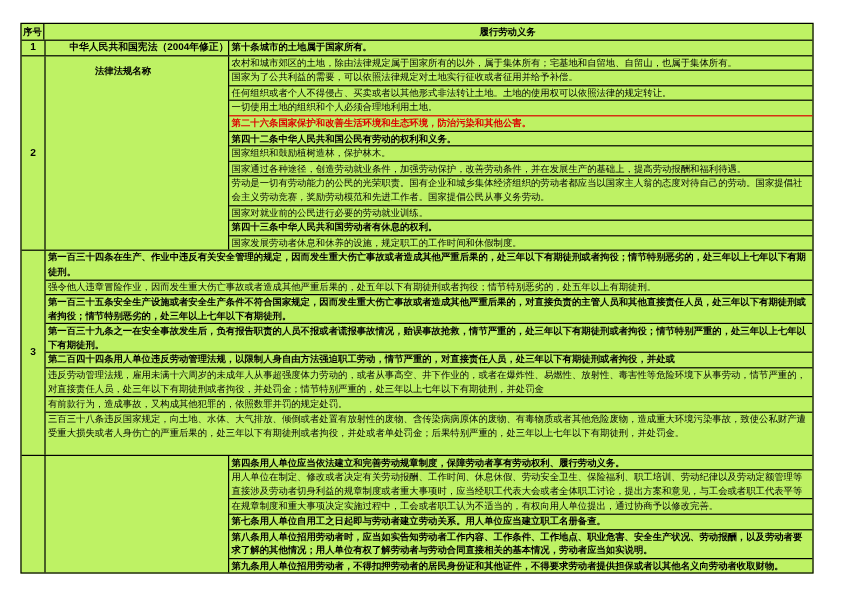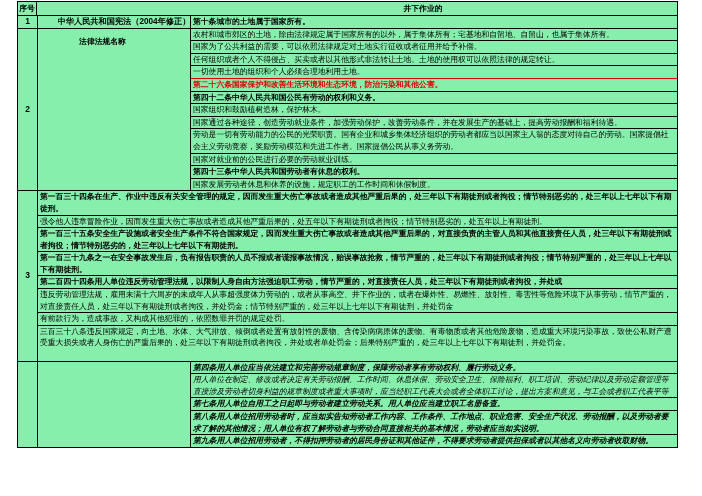--- a/index.html
+++ b/index.html
@@ -1,52 +1,52 @@
 <!DOCTYPE html>
 <html><head>
 <meta charset="utf-8">
 <style>
   html,body{margin:0;padding:0;}
   body{
     width:702px;height:496px;background:#ffffff;overflow:hidden;position:relative;
     font-family:"Liberation Sans","DejaVu Sans",sans-serif;color:#000;
   }
   .tbl{
-    position:absolute;left:17px;top:1px;width:661px;
-    border:1px solid #000;background:#86efac;box-sizing:border-box;
+    position:absolute;left:17px;top:19px;width:661px;
+    border:1px solid #000;background:#bef264;box-sizing:border-box;
     font-size:7.8px;line-height:11.6px;
   }
   .hrow{display:flex;height:13px;border-bottom:1px solid #000;font-weight:bold;}
   .hrow .hc{display:flex;align-items:center;justify-content:center;box-sizing:border-box;}
   .c-seq{width:19px;flex:none;border-right:1px solid #000;}
   .c-name{width:132px;flex:none;border-right:1px solid #be185d;margin-top:40px;}
   .c-content{flex:1;min-width:0;}
   .sec{display:flex;align-items:stretch;border-bottom:1px solid #000;}
-  .sec:last-child{border-bottom:none;font-style:italic;}
+  .sec:last-child{border-bottom:none;}
   .seq{width:19px;flex:none;border-right:1px solid #000;display:flex;align-items:center;justify-content:center;font-weight:bold;font-size:8.5px;}
   .name{width:132px;flex:none;border-right:1px solid #000;display:flex;align-items:center;justify-content:center;font-weight:bold;font-size:8.2px;white-space:nowrap;overflow:hidden;margin-left:20px;}
   .rows{flex:1;min-width:0;display:block;}
   .crow{border-bottom:1px solid #000;padding:0 2px;box-sizing:content-box;overflow:hidden;}
   .crow:last-child{border-bottom:none;}
   .l1{height:11.6px;white-space:nowrap;}
   .l2{height:23.2px;}
   .l3{height:34.8px;}
   .b{font-weight:bold;}
   .red{color:#dd0000;}
   .red-bb{border-bottom-color:#dd0000;}
 </style>
 </head>
 <body>
 
 <div class="tbl">
 
   <div class="hrow">
     <div class="hc c-seq">序号</div>
     <div class="hc c-name">法律法规名称</div>
-    <div class="hc c-content">井下作业的</div>
+    <div class="hc c-content">履行劳动义务</div>
   </div>
 
   <div class="sec">
     <div class="seq">1</div>
     <div class="name">中华人民共和国宪法（2004年修正）</div>
     <div class="rows">
       <div class="crow l1 b">第十条城市的土地属于国家所有。</div>
     </div>
   </div>
 
@@ -82,19 +82,20 @@
       <div class="crow l3">三百三十八条违反国家规定，向土地、水体、大气排放、倾倒或者处置有放射性的废物、含传染病病原体的废物、有毒物质或者其他危险废物，造成重大环境污染事故，致使公私财产遭受重大损失或者人身伤亡的严重后果的，处三年以下有期徒刑或者拘役，并处或者单处罚金；后果特别严重的，处三年以上七年以下有期徒刑，并处罚金。</div>
     </div>
   </div>
 
   <div class="sec">
     <div class="seq"></div>
     <div class="name"></div>
     <div class="rows">
       <div class="crow l1 b">第四条用人单位应当依法建立和完善劳动规章制度，保障劳动者享有劳动权利、履行劳动义务。</div>
       <div class="crow l2">用人单位在制定、修改或者决定有关劳动报酬、工作时间、休息休假、劳动安全卫生、保险福利、职工培训、劳动纪律以及劳动定额管理等直接涉及劳动者切身利益的规章制度或者重大事项时，应当经职工代表大会或者全体职工讨论，提出方案和意见，与工会或者职工代表平等协商确定。</div>
+      <div class="crow l1">在规章制度和重大事项决定实施过程中，工会或者职工认为不适当的，有权向用人单位提出，通过协商予以修改完善。</div>
       <div class="crow l1 b">第七条用人单位自用工之日起即与劳动者建立劳动关系。用人单位应当建立职工名册备查。</div>
       <div class="crow l2 b">第八条用人单位招用劳动者时，应当如实告知劳动者工作内容、工作条件、工作地点、职业危害、安全生产状况、劳动报酬，以及劳动者要求了解的其他情况；用人单位有权了解劳动者与劳动合同直接相关的基本情况，劳动者应当如实说明。</div>
       <div class="crow l1 b">第九条用人单位招用劳动者，不得扣押劳动者的居民身份证和其他证件，不得要求劳动者提供担保或者以其他名义向劳动者收取财物。</div>
     </div>
   </div>
 
 </div>
 
 </body></html>

